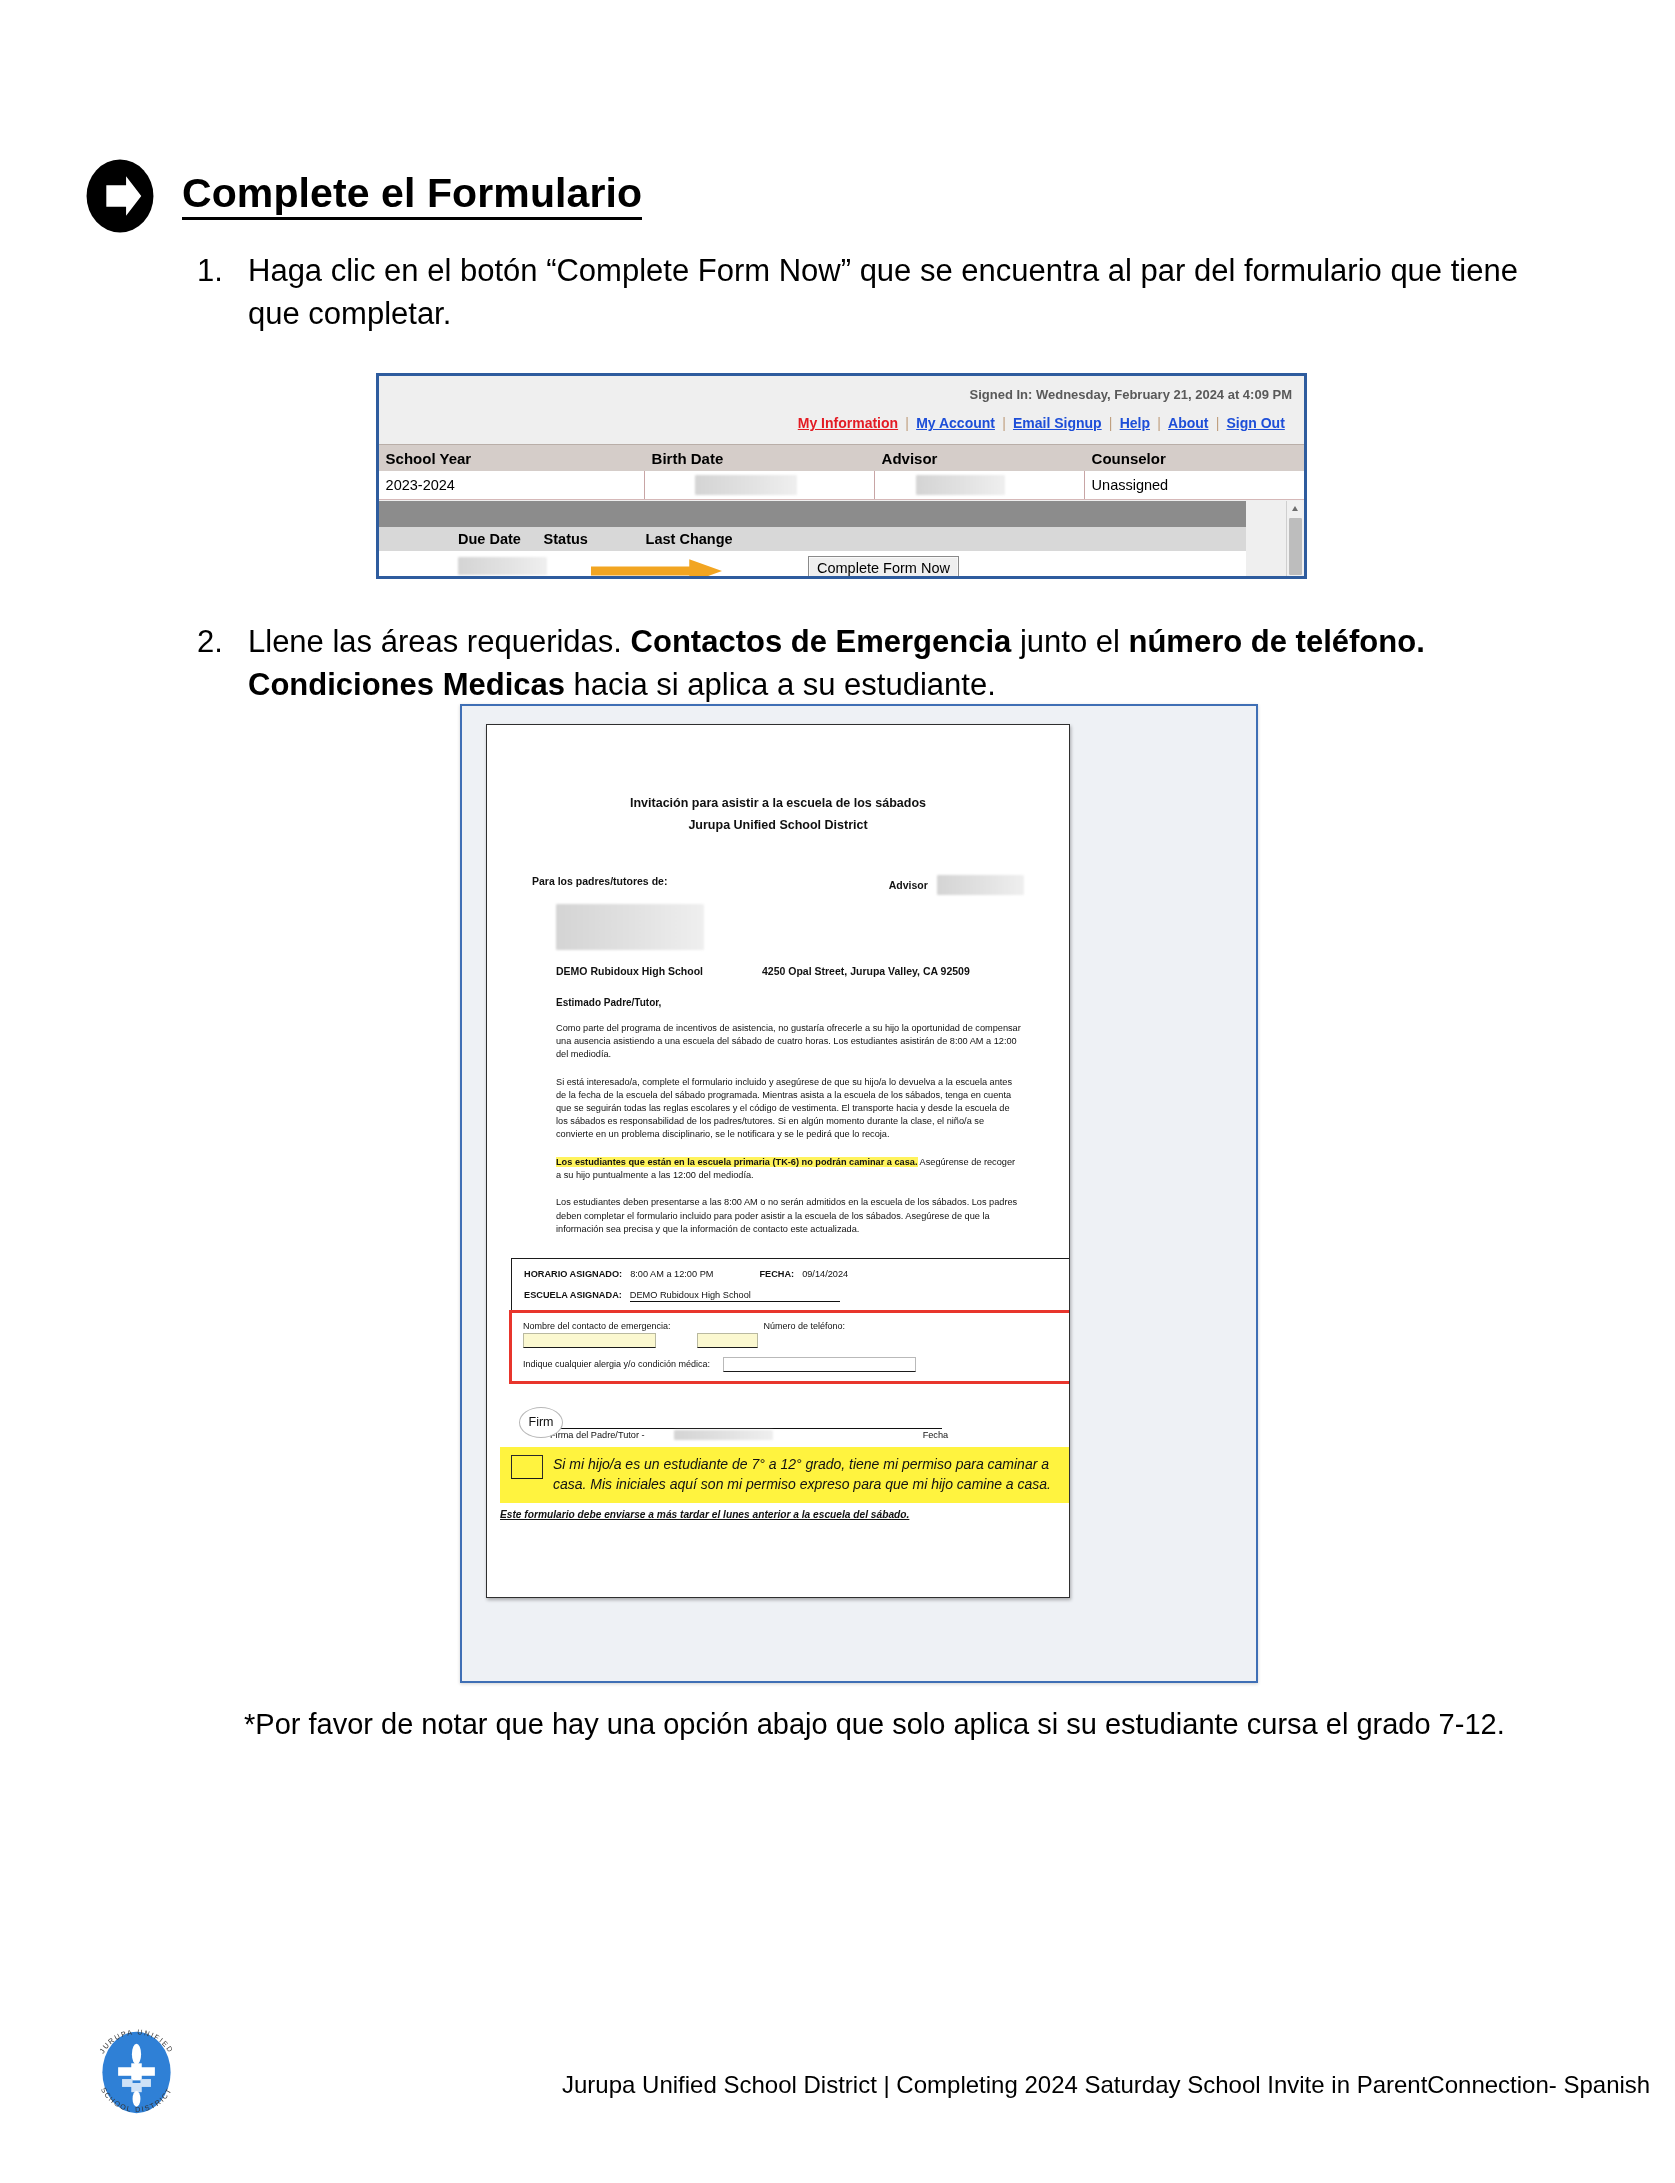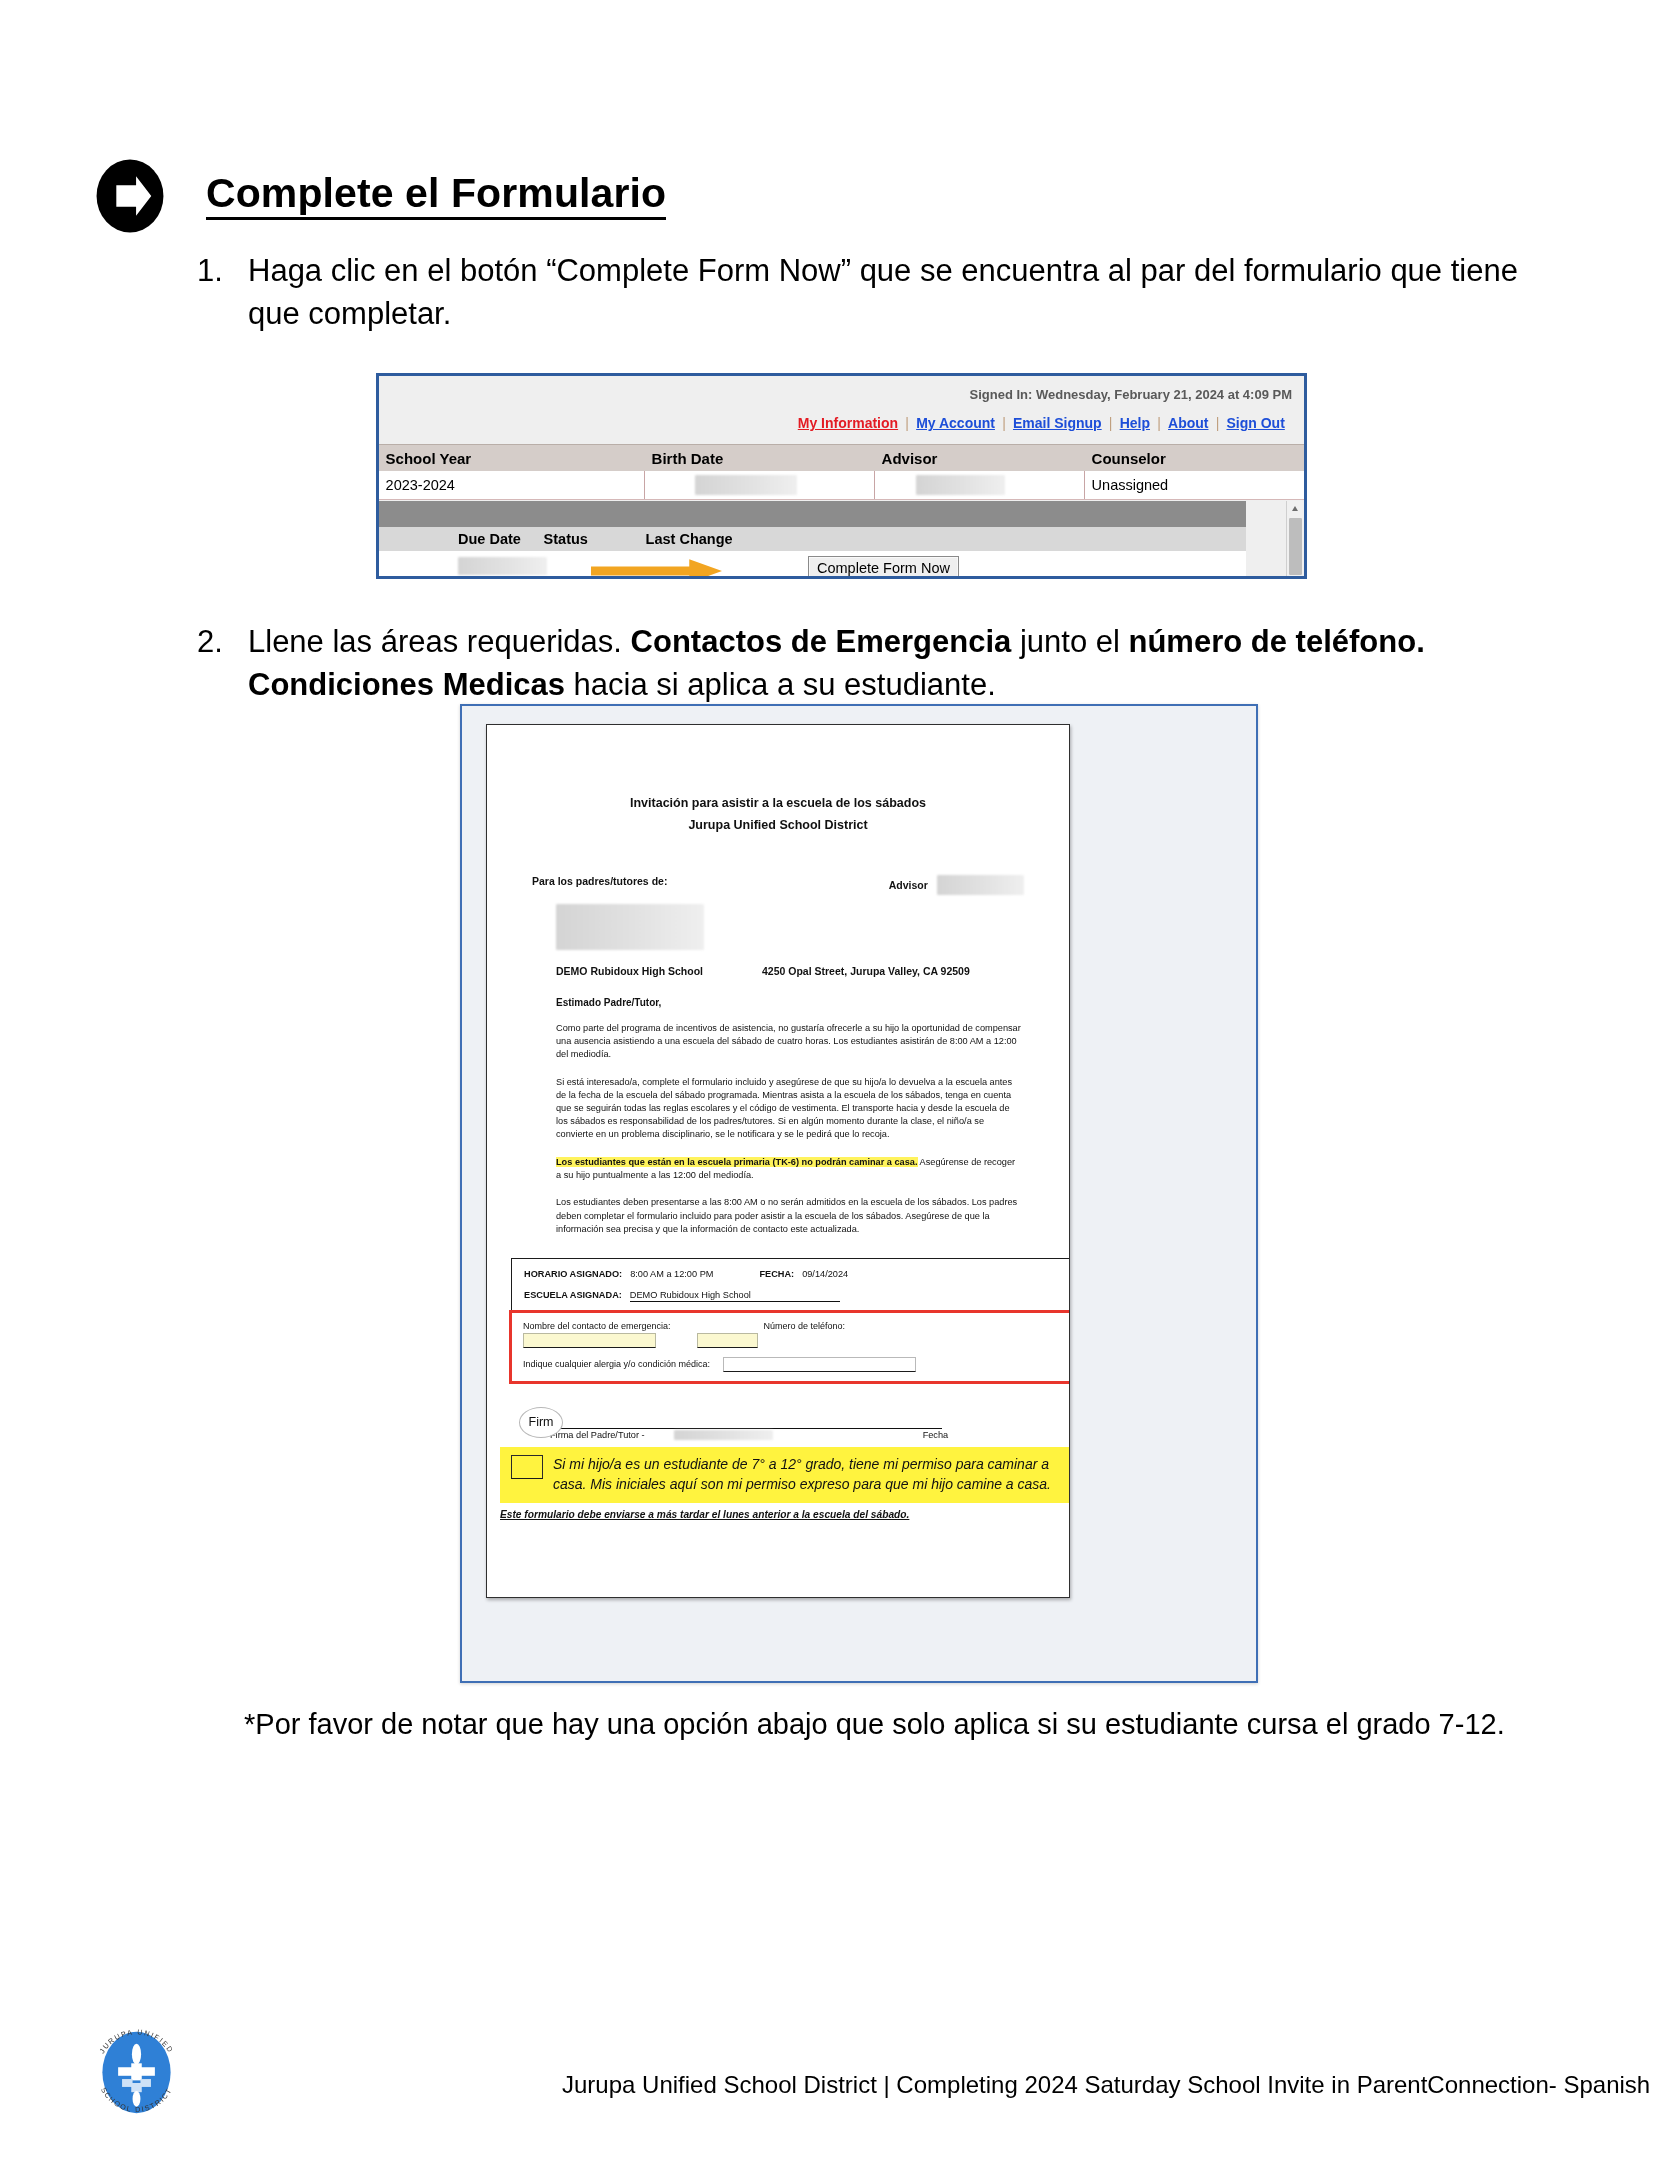--- a/index.html
+++ b/index.html
@@ -19,25 +19,25 @@
   
   .page {
     position: absolute;
     inset: 0;
     background: #fff;
   }
 
   
   .heading-row {
     position: absolute;
-    left: 92px;
+    left: 82px;
     top: 158px;
     display: flex;
     align-items: center;
-    gap: 38px;
+    gap: 24px;
   }
   .arrow-bullet {
     width: 76px;
     height: 76px;
     flex: 0 0 auto;
   }
   .heading-text {
     font-size: 41px;
     font-weight: bold;
     letter-spacing: 0.1px;

